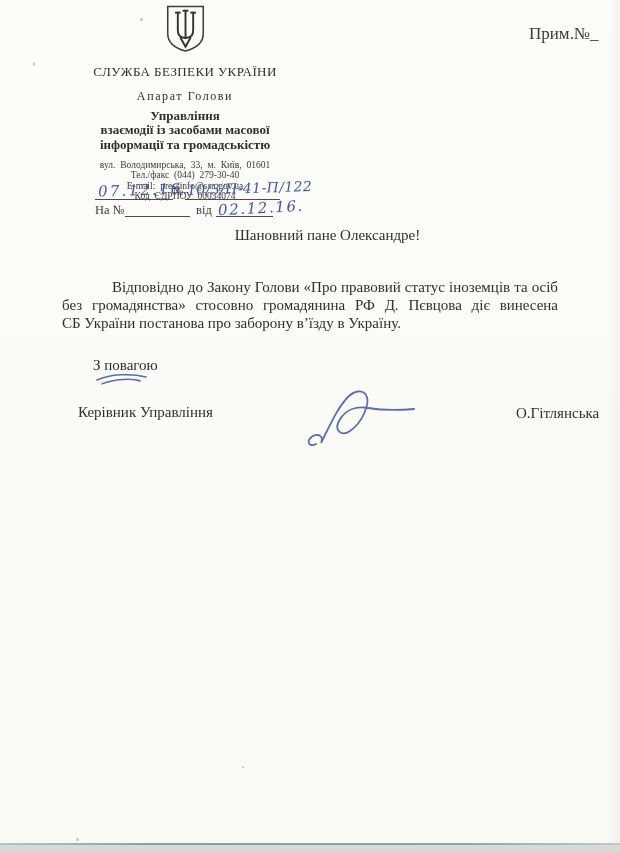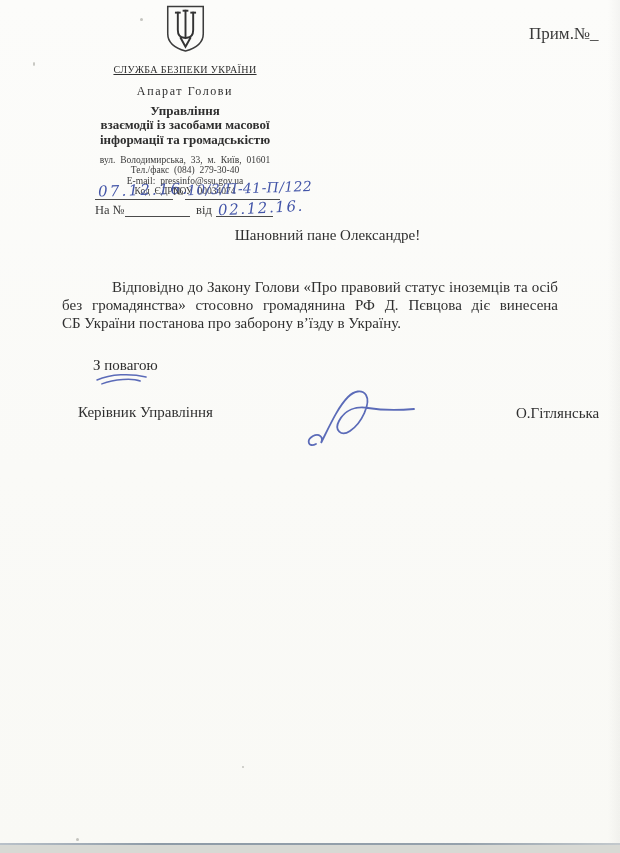--- a/index.html
+++ b/index.html
@@ -9,21 +9,21 @@
     margin:0 auto;
     background:linear-gradient(180deg,#fcfcfa 0%,#fafaf7 55%,#f9f9f5 100%);
     font-family:"Liberation Serif", serif;
     color:#2f2f2f;
     overflow:hidden;
   }
   .abs{position:absolute;}
   
   .lh{position:absolute;left:30px;top:4px;width:310px;text-align:center;}
   .emblem{display:block;margin:0 auto;width:45px;height:48px;}
-  .org{margin-top:12px;font-size:10px;letter-spacing:.4px;white-space:nowrap;text-decoration:underline;}
+  .org{margin-top:12px;font-size:13px;letter-spacing:.4px;white-space:nowrap;}
   .dept{margin-top:9px;font-size:12px;letter-spacing:1.6px;white-space:nowrap;}
   .divl{font-weight:bold;font-size:13px;line-height:14.3px;white-space:nowrap;}
   .divl.first{margin-top:5px;}
   .contact{margin-top:8px;font-size:9.5px;line-height:10.4px;word-spacing:2.5px;color:#3a3a3a;white-space:nowrap;}
   
   .hw{font-family:"DejaVu Serif", serif;font-style:italic;color:#4355a8;white-space:nowrap;}
   .hw-date1{left:98px;top:181px;font-size:15px;letter-spacing:2.2px;transform:rotate(-2deg);}
   .rule{height:0;border-top:1px solid #4a4a4a;}
   .rule-a{left:95px;top:199px;width:78px;}
   .no-sign{left:173px;top:185px;font-size:11px;color:#3a3a3a;}
@@ -80,21 +80,21 @@
         </g>
       </svg>
     </span>
     <div class="org">СЛУЖБА БЕЗПЕКИ УКРАЇНИ</div>
     <div class="dept">Апарат Голови</div>
     <div class="divl first">Управління</div>
     <div class="divl">взаємодії із засобами масової</div>
     <div class="divl">інформації та громадськістю</div>
     <div class="contact">
       <div>вул. Володимирська, 33, м. Київ, 01601</div>
-      <div>Тел./факс (084) 279-30-40</div>
+      <div>Тел./факс (044) 279-30-40</div>
       <div>E-mail: pressinfo@ssu.gov.ua</div>
       <div>Код ЄДРПОУ 00034074</div>
     </div>
   </div>
 
   <div class="abs hw hw-date1">07.12.16.</div>
   <div class="abs rule rule-a"></div>
   <div class="abs no-sign">№</div>
   <div class="abs rule rule-b"></div>
   <div class="abs hw hw-number">10/3/П-41-П/122</div>

